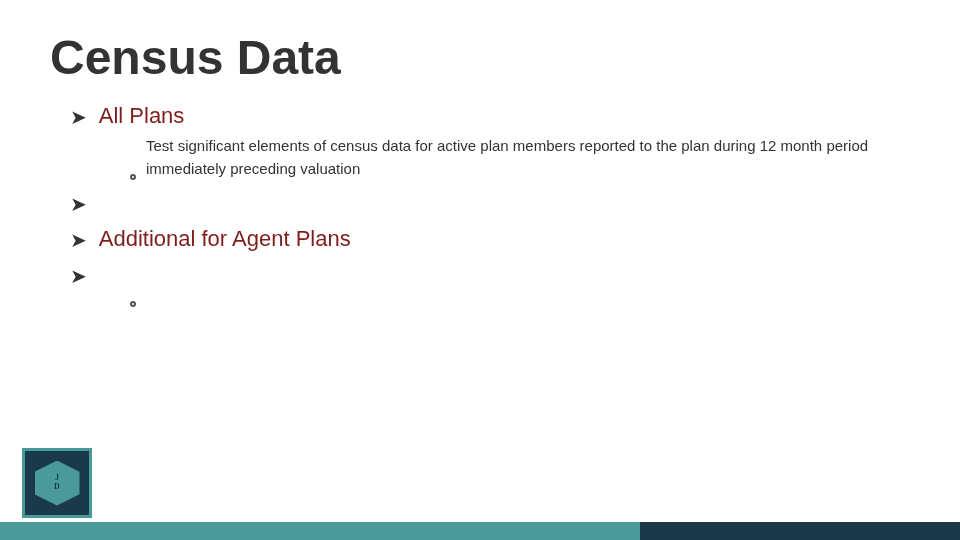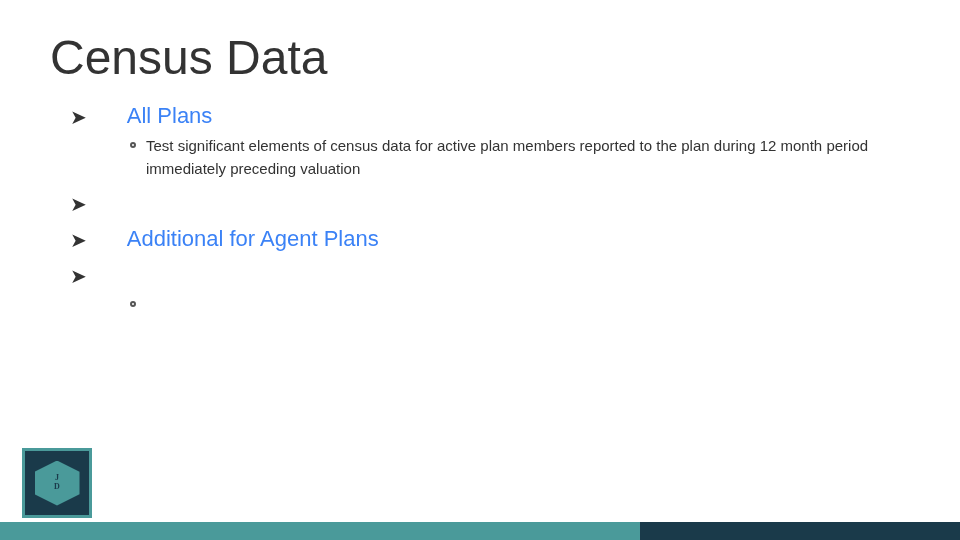--- a/index.html
+++ b/index.html
@@ -20,21 +20,21 @@
     .slide {
       width: 960px;
       height: 540px;
       background: #ffffff;
       padding: 30px 50px 30px 50px;
       position: relative;
     }
 
     .title {
       font-size: 48px;
-      font-weight: normal;
+      font-weight: bold;
       color: #333333;
       margin-bottom: 18px;
       font-family: 'Arial', sans-serif;
     }
 
     .content-area {
       padding-left: 20px;
     }
 
     .bullet-level1 {
@@ -46,29 +46,28 @@
     .bullet-icon {
       font-size: 20px;
       color: #333;
       margin-right: 12px;
       margin-top: 2px;
       flex-shrink: 0;
     }
 
     .bullet-level1-text {
       font-size: 22px;
-      color: #3b82f6;
+      color: #7f1d1d;
       font-family: 'Arial', sans-serif;
       font-weight: normal;
-      margin-left: 28px;
     }
 
     .bullet-level2 {
       display: flex;
-      align-items: flex-start;
+      align-items: flex-end;
       margin-left: 60px;
       margin-bottom: 8px;
       margin-top: 4px;
     }
 
     .bullet-circle {
       width: 6px;
       height: 6px;
       border-radius: 50%;
       border: 2px solid #555;

